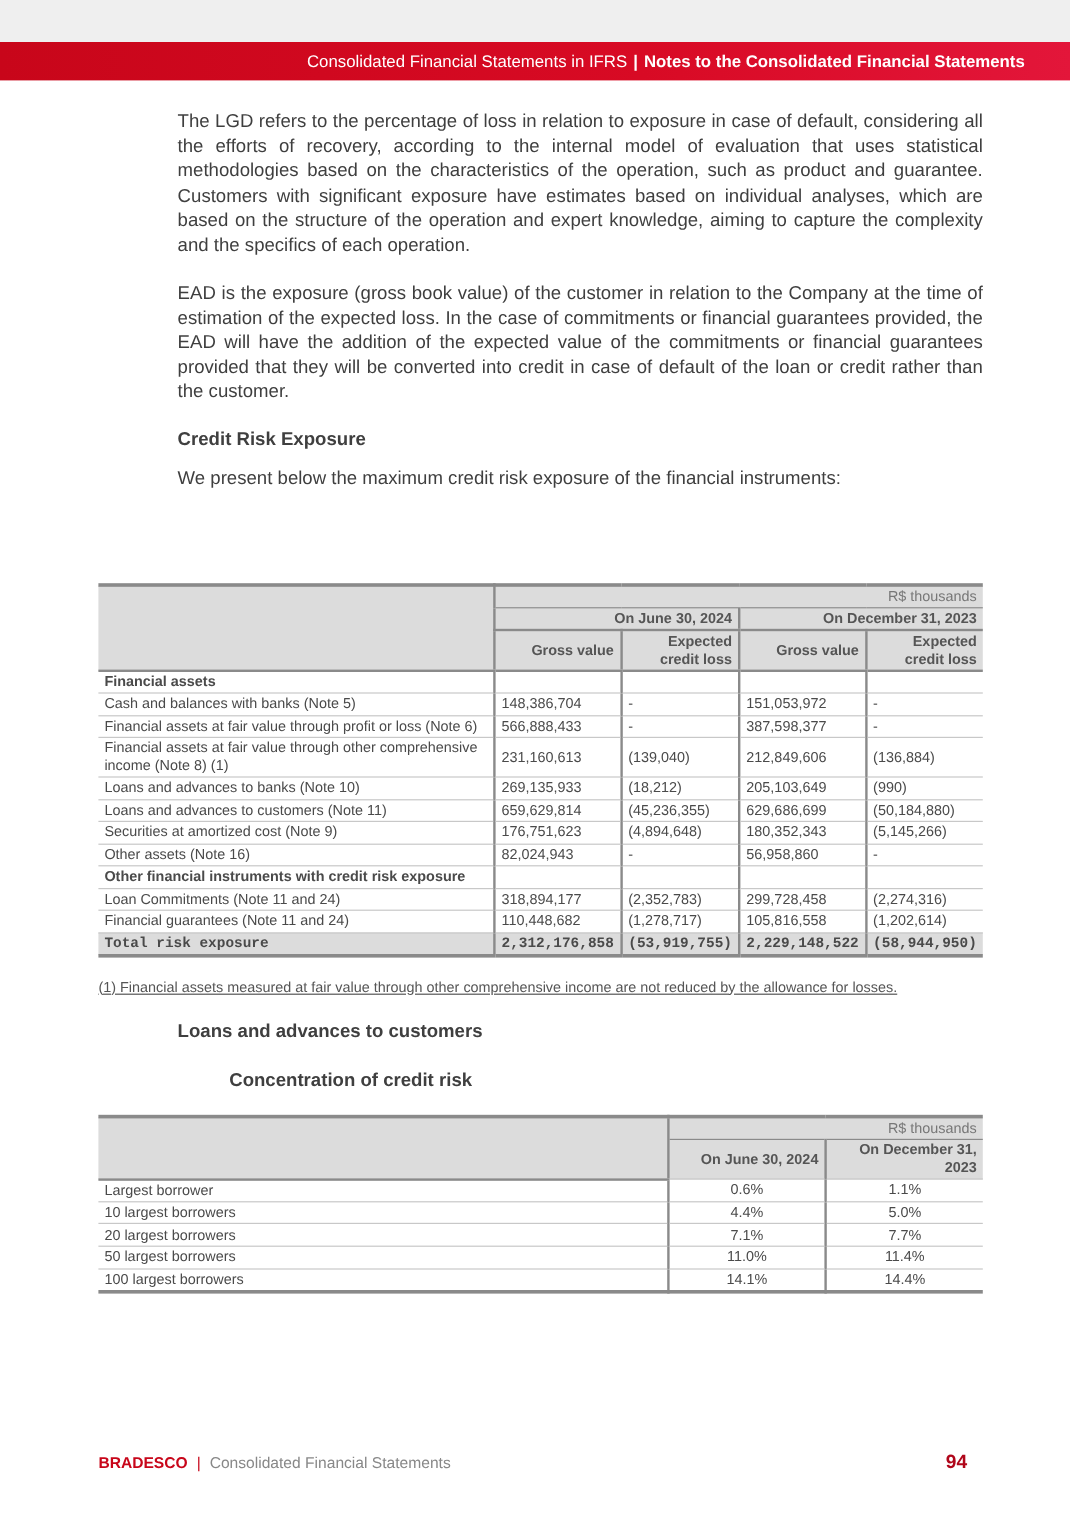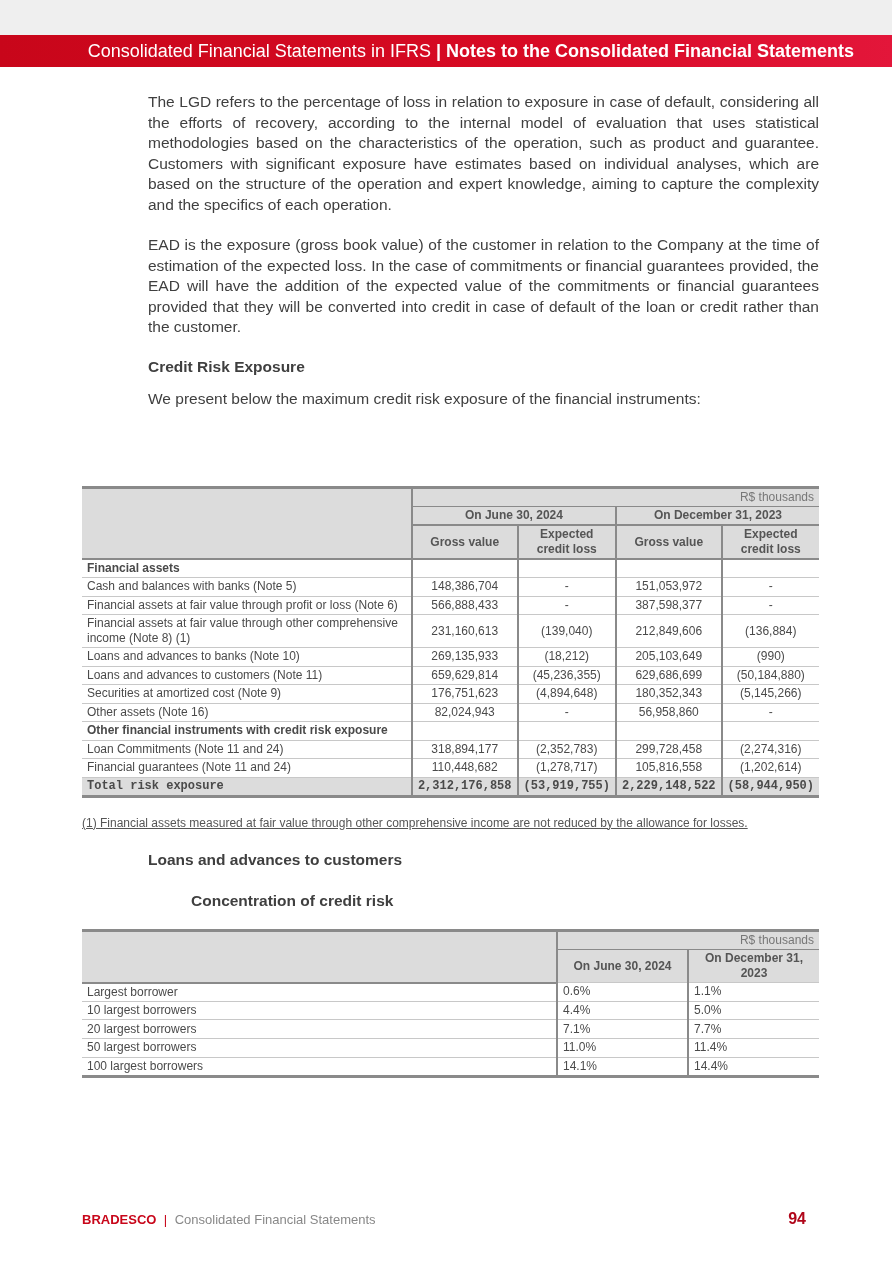--- a/index.html
+++ b/index.html
@@ -1,46 +1,46 @@
 <!DOCTYPE html>
 <html><head>
 <meta charset="utf-8">
 <style>
   * { margin:0; padding:0; box-sizing:border-box; }
   html, body { width:892px; height:1272px; background:#ffffff; }
   body { font-family:"Liberation Sans", sans-serif; color:#3a3a3a; position:relative; overflow:hidden; }
   .topstrip { position:absolute; left:0; top:0; width:892px; height:35px; background:#efefef; }
   .banner { position:absolute; left:0; top:35px; width:892px; height:32px;
     background:linear-gradient(90deg,#c8061a 0%,#d80a24 60%,#e3163a 100%);
-    color:#fff; font-size:18px; display:flex; align-items:center; justify-content:flex-end; padding-right:38px; }
+    color:#fff; font-size:14px; display:flex; align-items:center; justify-content:flex-end; padding-right:38px; }
   .banner .b { font-weight:bold; }
   .banner .sep { font-weight:bold; margin:0 5px; }
   .content { position:absolute; left:148px; top:92px; width:671px; }
   .para { font-size:15.5px; line-height:20.5px; text-align:justify; color:#3f3f3f; margin-bottom:20px; }
   .h { font-size:15.5px; font-weight:bold; color:#3f3f3f; }
   .t1wrap { position:absolute; left:82px; top:486px; width:737px; }
   table { border-collapse:collapse; width:100%; font-size:12px; color:#4a4a4a; }
   td, th { font-weight:normal; }
   .t1 { border-top:3px solid #8a8a8a; }
   .t1 td { border-bottom:1px solid #c8c8c8; padding:1px 5px; height:18.5px; line-height:15px; }
-  .t1 td.n { text-align:center; border-left:2px solid #8a8a8a; }
+  .t1 td.n { text-align:left; border-left:2px solid #8a8a8a; }
   .hdr { background:#dcdcdc; }
-  .hdr td { border-left:2px solid #8a8a8a; border-bottom:2px solid #8a8a8a; text-align:center; font-weight:bold; color:#555; }
+  .hdr td { border-left:2px solid #8a8a8a; border-bottom:2px solid #8a8a8a; text-align:right; font-weight:bold; color:#555; }
   .hdr td.first { border-left:none; border-bottom:2px solid #8a8a8a; }
   .hdr td.unit { text-align:right; font-weight:normal; color:#777; border-bottom:1px solid #8a8a8a;margin-top:32px; }
   .bold td.lbl { font-weight:bold; }
   .total { background:#dcdcdc; font-weight:bold;font-family:Liberation Mono, monospace; }
   .total td { border-bottom:3px solid #8a8a8a; font-weight:bold; }
   .fn { font-size:12px; color:#555; padding-top:18px;text-decoration:underline; }
   .sub1 { position:absolute; left:148px; top:851px; }
   .sub2 { position:absolute; left:191px; top:892px; }
   .t2wrap { position:absolute; left:82px; top:929px; width:737px; }
   .t2 { border-top:3px solid #8a8a8a; border-bottom:3px solid #8a8a8a; }
   .t2 td { border-bottom:1px solid #c8c8c8; padding:1px 5px; height:18.7px; line-height:15px; }
-  .t2 td.n { text-align:left; border-left:2px solid #8a8a8a; }
+  .t2 td.n { text-align:center; border-left:2px solid #8a8a8a; }
   .footer { position:absolute; left:82px; top:1210px; width:724px; display:flex; justify-content:space-between; align-items:center; }
   .brand { color:#c8061a; font-weight:bold; font-size:13px; }
   .fsep { color:#c8061a; font-size:13px; margin:0 3px; }
   .ftxt { color:#888; font-size:13px; }
   .pg { color:#b0061a; font-weight:bold; font-size:16px; }
 </style>
 </head>
 <body>
 
 <div class="topstrip"></div>

